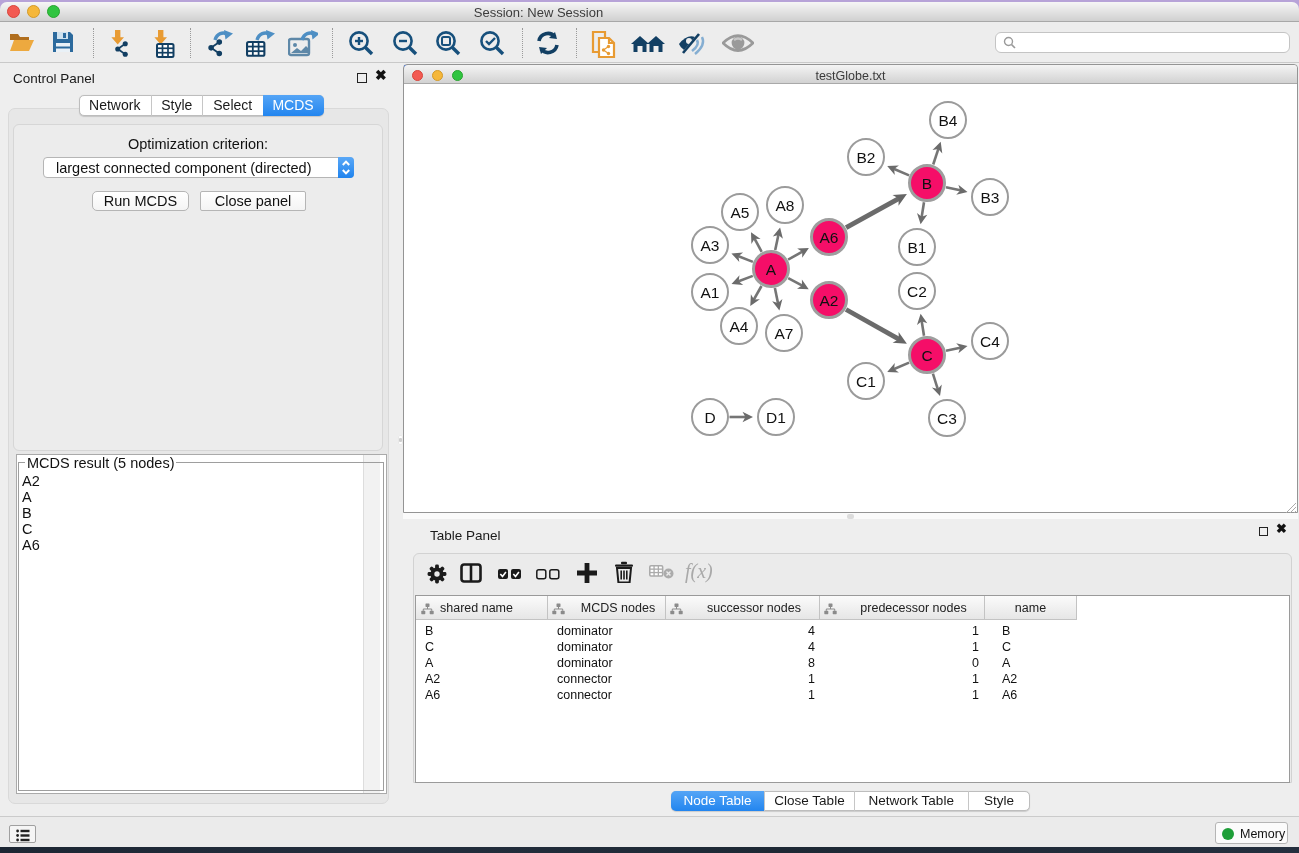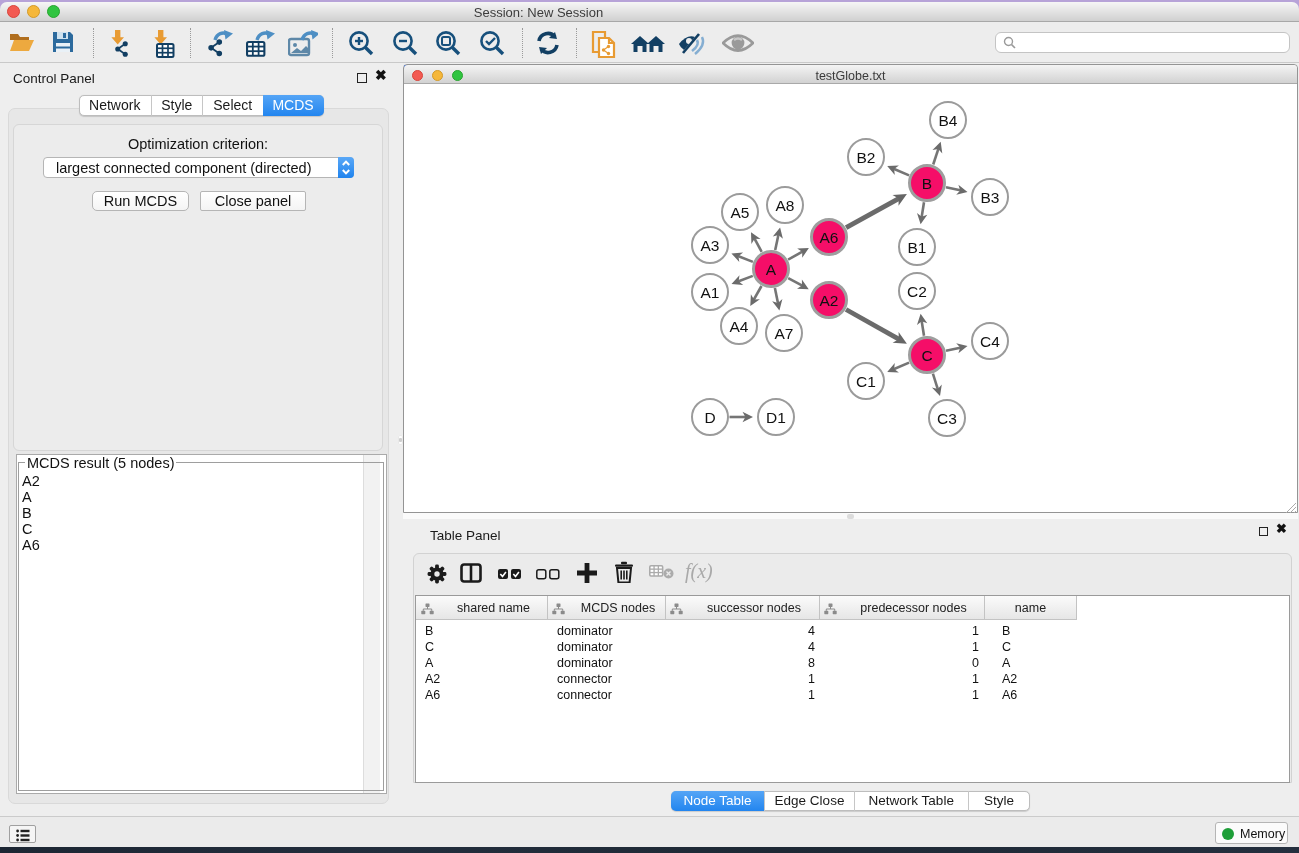--- a/index.html
+++ b/index.html
@@ -357,21 +357,21 @@
 <div class="abs" style="left:415px;top:595px;width:875px;height:188px;background:#fff;border:1px solid #9a9a9a;"></div>
 <div class="abs" style="left:416px;top:596px;width:661px;height:24px;background:linear-gradient(#fbfbfb,#e6e6e6);border-bottom:1px solid #c3c3c3;border-right:1px solid #c3c3c3;"></div>
 <div class="abs" style="left:421px;top:601px;"><svg width="13" height="12" viewBox="0 0 13 12" style="">
       <g fill="#8b8b8b">
         <rect x="4.5" y="0.5" width="4" height="3.4" rx="0.6"></rect>
         <rect x="0.3" y="7.8" width="4" height="3.4" rx="0.6"></rect>
         <rect x="8.7" y="7.8" width="4" height="3.4" rx="0.6"></rect>
       </g>
       <path d="M6.5 4 v2 M2.3 7.8 v-1.8 h8.4 v1.8" stroke="#8b8b8b" stroke-width="1" fill="none"></path>
     </svg></div>
-<div class="abs" style="left:440px;top:601px;width:107px;text-align:center;font-size:12.5px;color:#222;">shared name</div>
+<div class="abs" style="left:440px;top:601px;width:107px;font-size:12.5px;color:#222;">shared name</div>
 <div class="abs" style="left:547px;top:596px;width:1px;height:24px;background:#c3c3c3;"></div>
 <div class="abs" style="left:552px;top:601px;"><svg width="13" height="12" viewBox="0 0 13 12" style="">
       <g fill="#8b8b8b">
         <rect x="4.5" y="0.5" width="4" height="3.4" rx="0.6"></rect>
         <rect x="0.3" y="7.8" width="4" height="3.4" rx="0.6"></rect>
         <rect x="8.7" y="7.8" width="4" height="3.4" rx="0.6"></rect>
       </g>
       <path d="M6.5 4 v2 M2.3 7.8 v-1.8 h8.4 v1.8" stroke="#8b8b8b" stroke-width="1" fill="none"></path>
     </svg></div>
 <div class="abs" style="left:571px;top:601px;width:94px;text-align:center;font-size:12.5px;color:#222;">MCDS nodes</div>
@@ -417,21 +417,21 @@
 <div class="abs" style="left:665px;top:672px;width:150px;text-align:right;font-size:12.5px;color:#111;">1</div>
 <div class="abs" style="left:819px;top:672px;width:160px;text-align:right;font-size:12.5px;color:#111;">1</div>
 <div class="abs" style="left:1002px;top:672px;font-size:12.5px;color:#111;">A2</div>
 <div class="abs" style="left:425px;top:688px;font-size:12.5px;color:#111;">A6</div>
 <div class="abs" style="left:557px;top:688px;font-size:12.5px;color:#111;">connector</div>
 <div class="abs" style="left:665px;top:688px;width:150px;text-align:right;font-size:12.5px;color:#111;">1</div>
 <div class="abs" style="left:819px;top:688px;width:160px;text-align:right;font-size:12.5px;color:#111;">1</div>
 <div class="abs" style="left:1002px;top:688px;font-size:12.5px;color:#111;">A6</div>
 <div class="abs" style="left:671px;top:791px;width:358.5px;height:20px;background:#fff;border:1px solid #bdbdbd;border-radius:5px;box-shadow:0 .5px 1px rgba(0,0,0,.15);"></div>
 <div class="abs" style="left:671px;top:791px;width:93px;height:20px;line-height:20px;text-align:center;font-size:13.5px;background:linear-gradient(#55a5f6,#2285ef);color:#fff;border-radius:5px 0 0 5px;">Node Table</div>
-<div class="abs" style="left:764px;top:791px;width:90px;height:20px;line-height:20px;text-align:center;font-size:13.5px;color:#1a1a1a;border-left:1px solid #c6c6c6;">Edge Close</div>
+<div class="abs" style="left:764px;top:791px;width:90px;height:20px;line-height:20px;text-align:center;font-size:13.5px;color:#1a1a1a;border-left:1px solid #c6c6c6;">Close Table</div>
 <div class="abs" style="left:854px;top:791px;width:113.5px;height:20px;line-height:20px;text-align:center;font-size:13.5px;color:#1a1a1a;border-left:1px solid #c6c6c6;">Network Table</div>
 <div class="abs" style="left:967.5px;top:791px;width:62px;height:20px;line-height:20px;text-align:center;font-size:13.5px;color:#1a1a1a;border-left:1px solid #c6c6c6;">Style</div>
 <div class="abs" style="left:0;top:816px;width:1299px;height:31px;background:#ebebeb;border-top:1px solid #cbcbcb;"></div>
 <div class="abs" style="left:9px;top:825px;width:27px;height:18px;background:#f5f5f5;border:1px solid #a0a0a0;border-radius:2px;"></div>
 <div class="abs" style="left:15.5px;top:828px;"><svg width="14" height="13" viewBox="0 0 14 13" style="">
       <g fill="#222">
         <circle cx="1.6" cy="2" r="1.4"></circle>
         <circle cx="1.6" cy="6.5" r="1.4"></circle>
         <circle cx="1.6" cy="11" r="1.4"></circle>
         <rect x="4.5" y="0.8" width="9" height="2.4"></rect>

